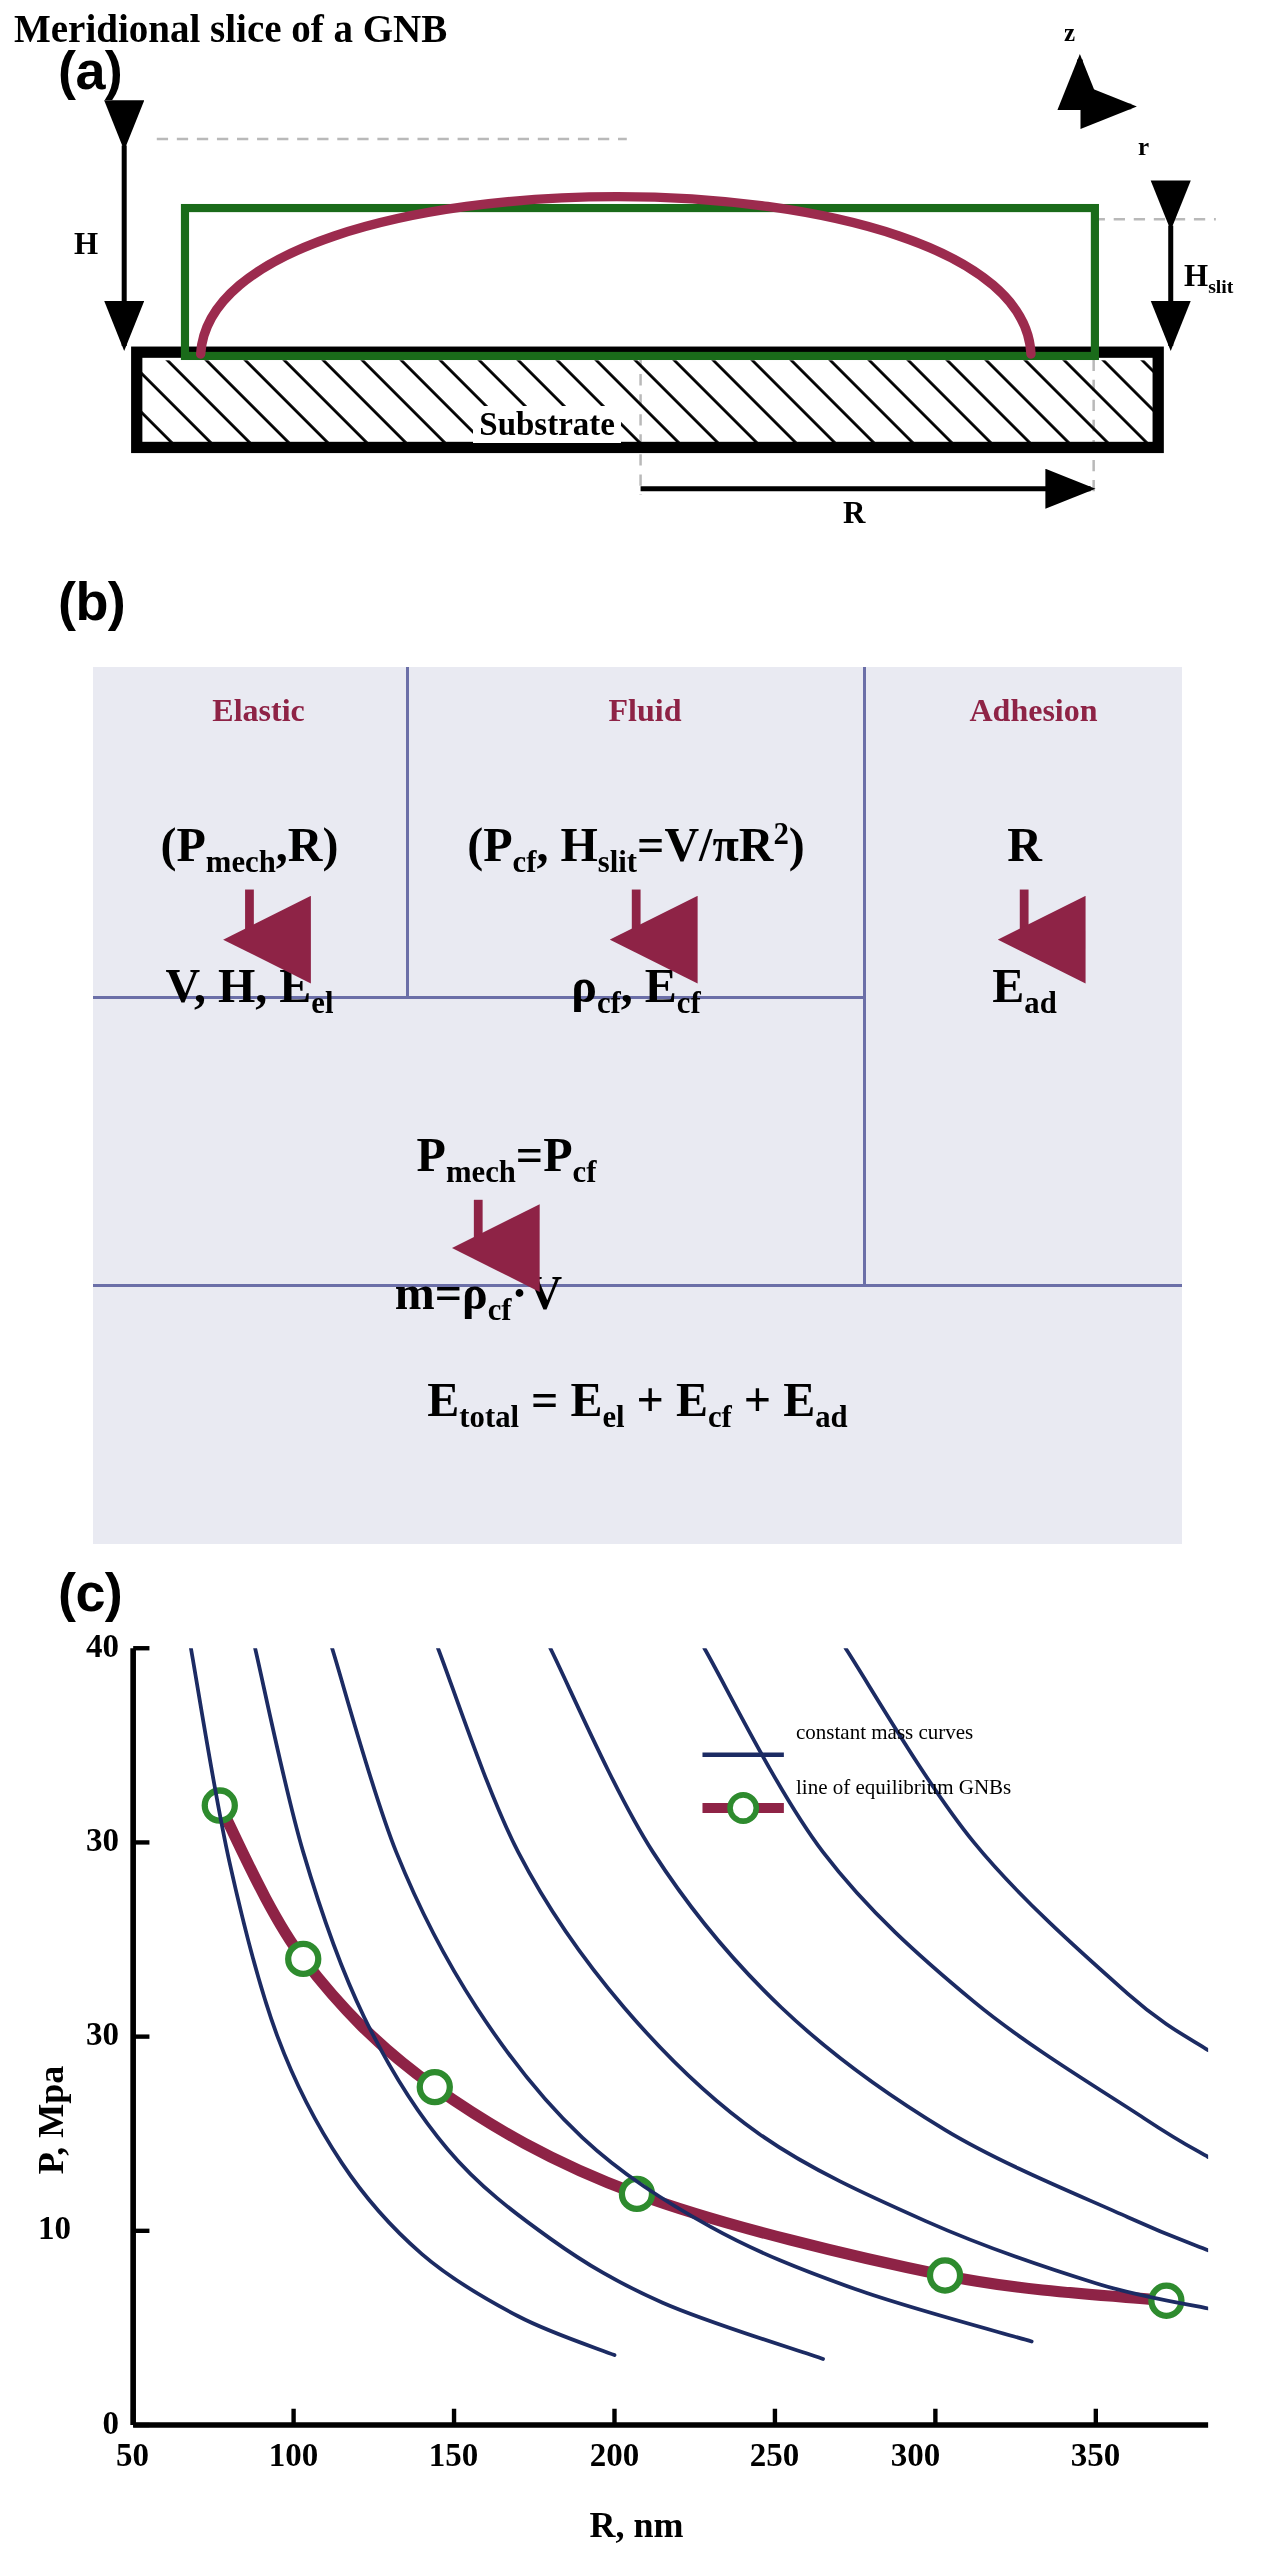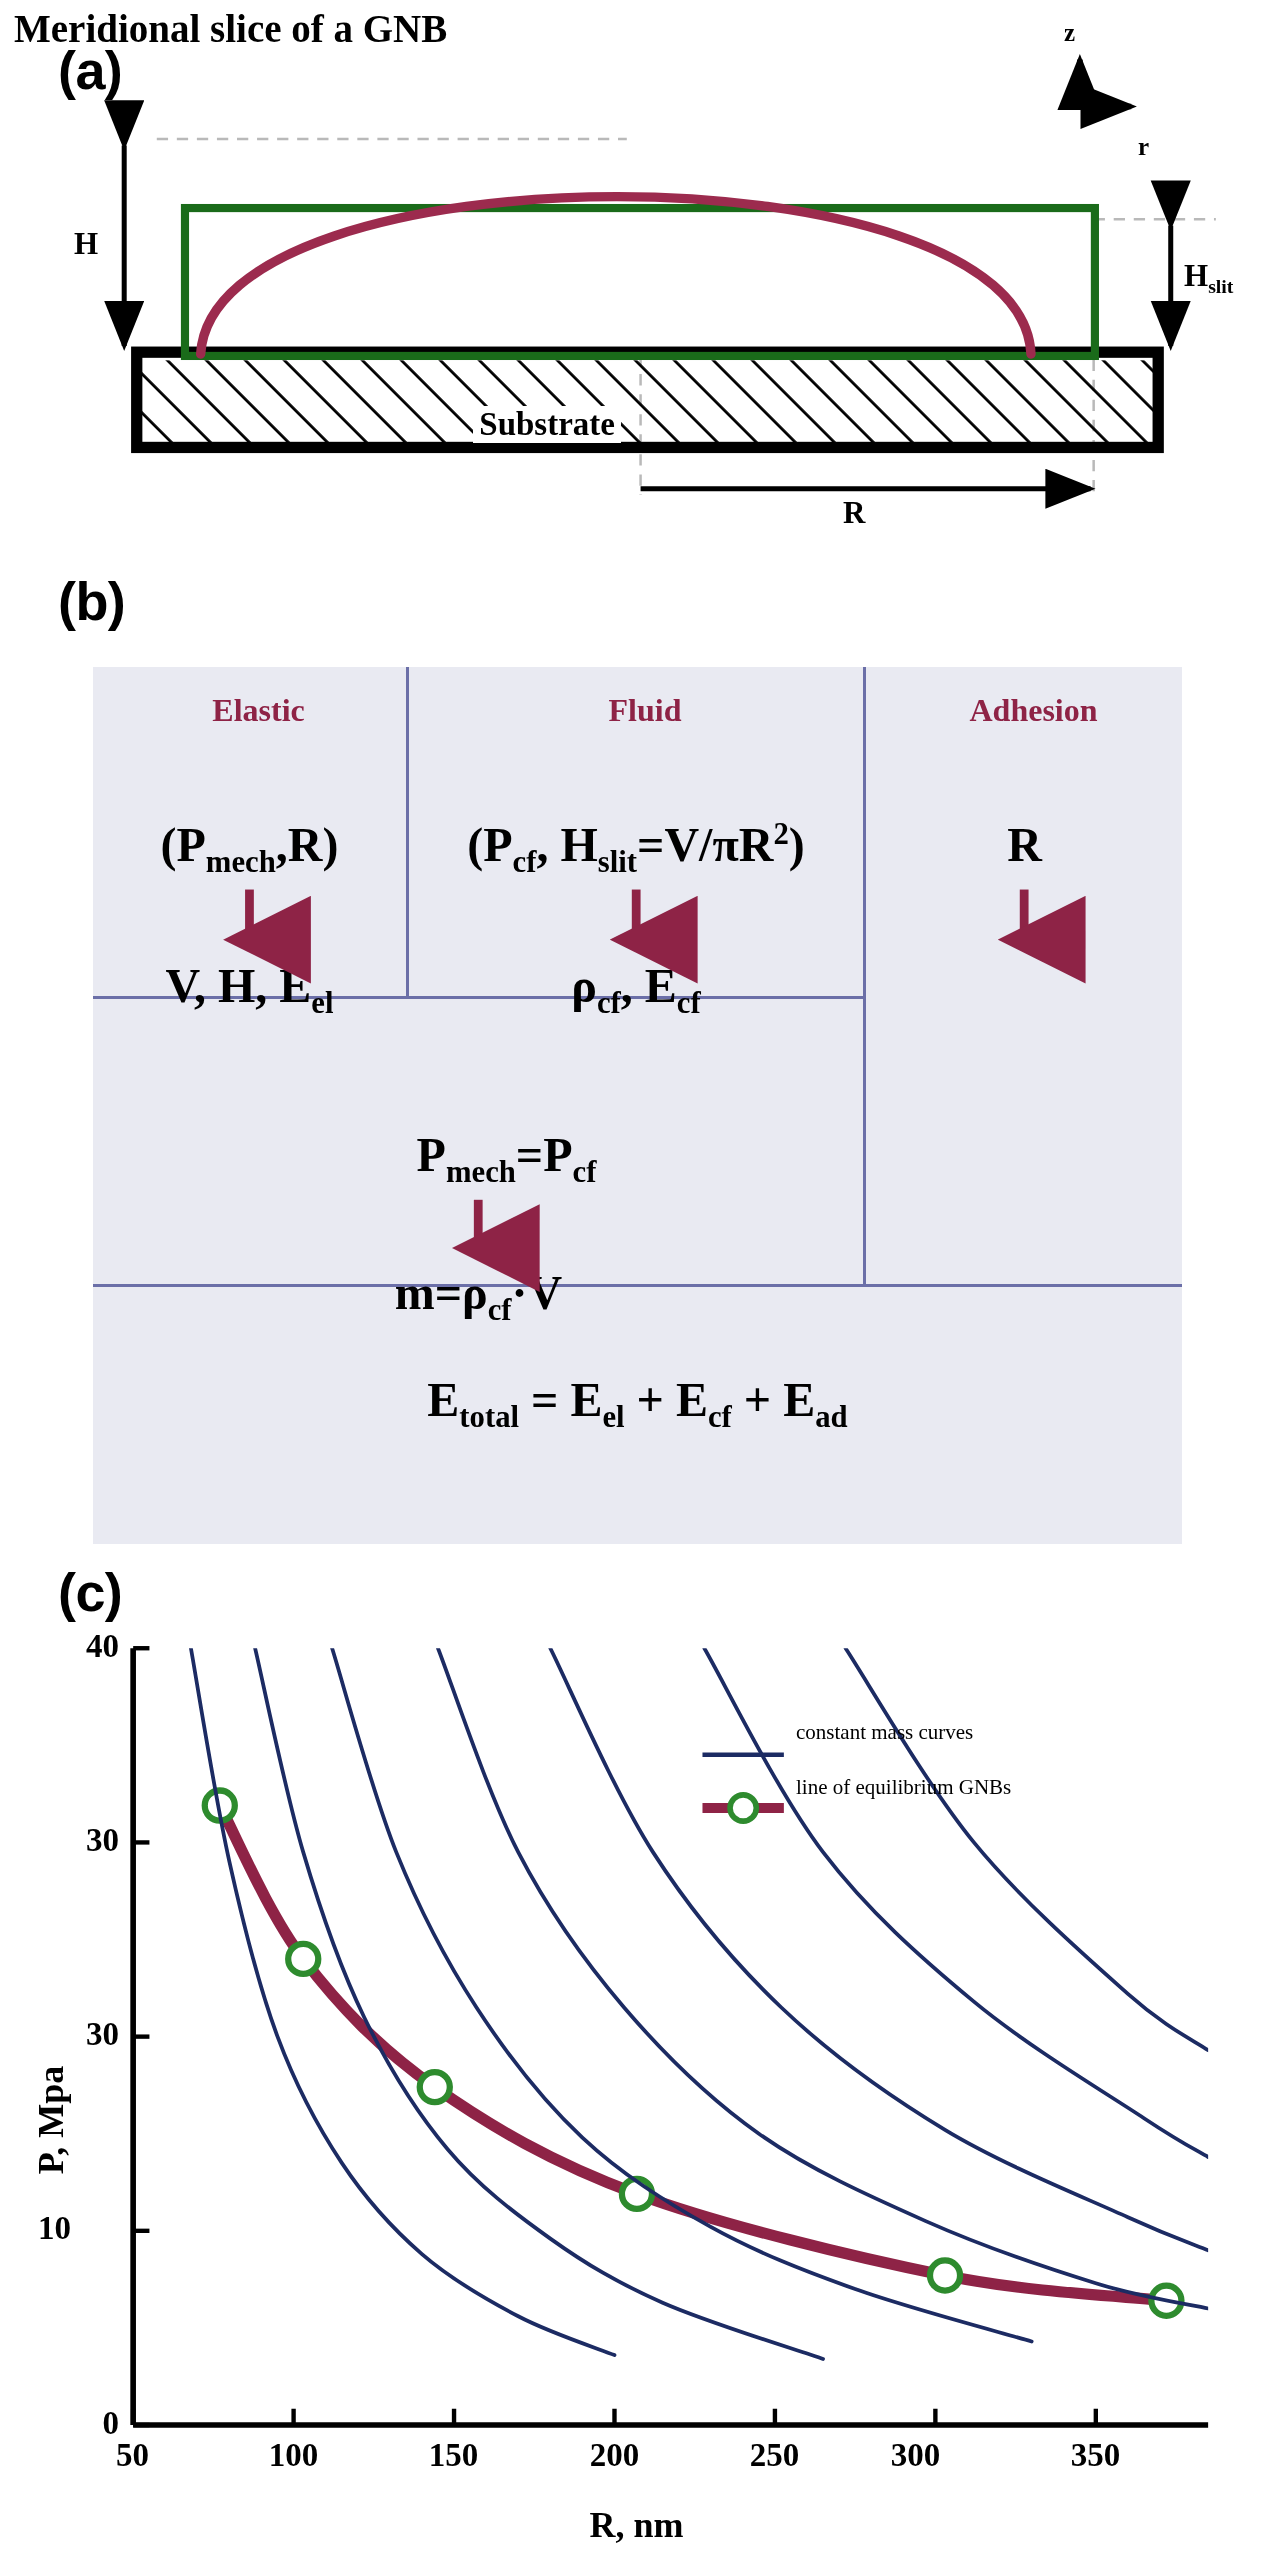--- a/index.html
+++ b/index.html
@@ -240,20 +240,23 @@
 
   <div class="b-text" style="left:409px; top:266px; width:454px;">
     (P<span class="sub">cf</span>, H<span class="sub">slit</span>=V/πR<span class="sup">2</span>)
   </div>
   <div class="b-text" style="left:409px; top:407px; width:454px;">
     ρ<span class="sub">cf</span>, E<span class="sub">cf</span>
   </div>
 
   <div class="b-text" style="left:867px; top:266px; width:315px;">
     R
+  </div>
+  <div class="b-text" style="left:867px; top:407px; width:315px;">
+    E<span class="sub">ad</span>
   </div>
 
   <div class="b-text" style="left:93px; top:576px; width:771px;margin-left:28px;">
     P<span class="sub">mech</span>=P<span class="sub">cf</span>
   </div>
   <div class="b-text" style="left:93px; top:717px; width:771px; top:714px;">
     m=ρ<span class="sub">cf</span>·V
   </div>
 
   <div class="b-text" style="left:93px; top:821px; width:1089px;">

